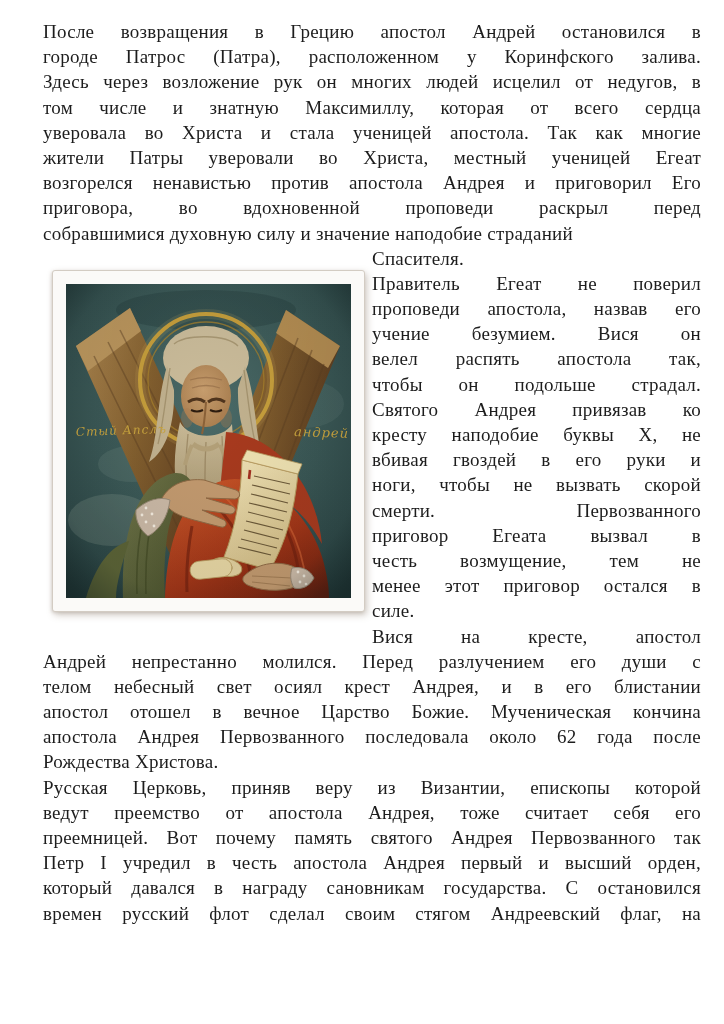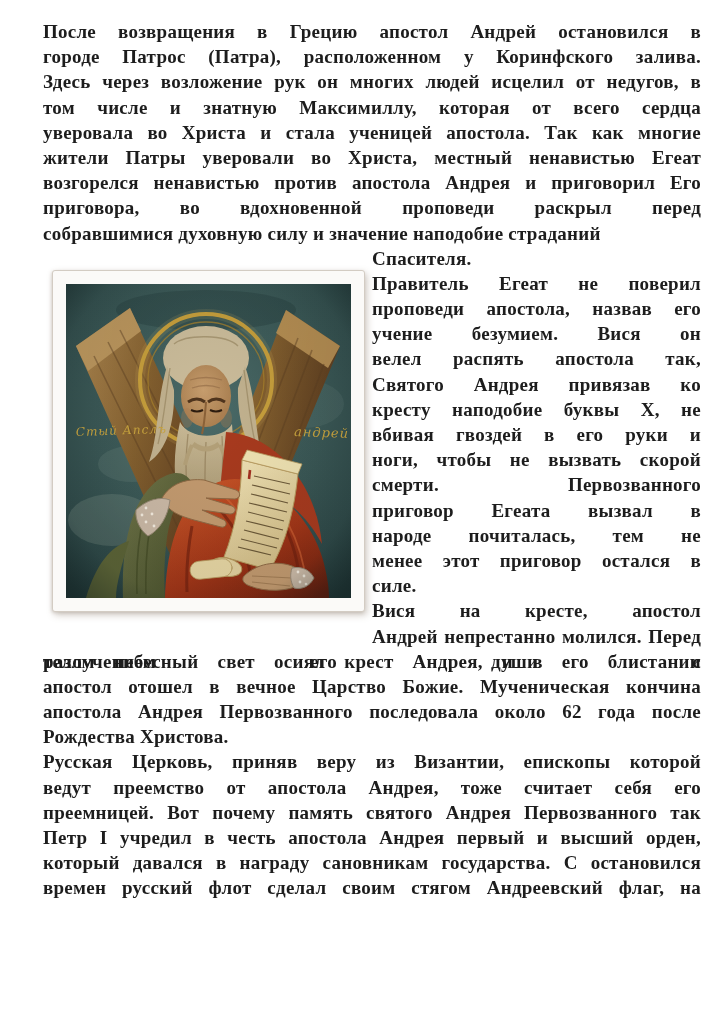--- a/index.html
+++ b/index.html
@@ -7,21 +7,21 @@
     width:724px;height:1024px;background:#ffffff;overflow:hidden;
     font-family:"Liberation Serif","DejaVu Serif",serif;
   }
   .page{position:relative;width:724px;height:1024px;background:#ffffff;}
   .textflow{
     position:absolute;left:0;top:0;
     padding:19px 23px 0 43px;width:658px;
     font-size:19px;line-height:25.2px;letter-spacing:0.25px;
     color:#1d1d1d;
   }
-  .para{margin:0;font-weight:bold;}
+  .para{margin:0;}
   .ln{height:25.2px;white-space:normal;}
   .ln.stretch{text-align:justify;text-align-last:justify;}
   .icon-figure{
     float:left;
     width:285px;height:314px;
     padding:13px;
     background:#fbfaf8;
     border:1px solid #d3ccc3;
     border-radius:3px;
     box-shadow:2px 3px 7px rgba(130,112,95,.38), -1px 1px 3px rgba(150,140,128,.25);
@@ -38,21 +38,21 @@
 
 <div class="page">
   <div class="textflow">
 
     <div class="para">
         <div class="ln stretch">После возвращения в Грецию апостол Андрей остановился в</div>
         <div class="ln stretch">городе Патрос (Патра), расположенном у Коринфского залива.</div>
         <div class="ln stretch">Здесь через возложение рук он многих людей исцелил от недугов, в</div>
         <div class="ln stretch">том числе и знатную Максимиллу, которая от всего сердца</div>
         <div class="ln stretch">уверовала во Христа и стала ученицей апостола. Так как многие</div>
-        <div class="ln stretch">жители Патры уверовали во Христа, местный ненавистью Егеат</div>
+        <div class="ln stretch">жители Патры уверовали во Христа, местный ученицей Егеат</div>
         <div class="ln stretch">возгорелся ненавистью против апостола Андрея и приговорил Его</div>
         <div class="ln stretch">приговора, во вдохновенной проповеди раскрыл перед</div>
         <div class="ln">собравшимися духовную силу и значение наподобие страданий</div>
       </div>
 
     <div class="icon-figure">
       <svg viewBox="0 0 285 314" xmlns="http://www.w3.org/2000/svg">
         <defs>
           <radialGradient id="bgG" cx="50%" cy="38%" r="75%">
             <stop offset="0%" stop-color="#4c6c69"></stop>
@@ -203,27 +203,28 @@
 
     <div class="para">
       <div class="ln">Спасителя.</div>
     </div>
 
     <div class="para">
         <div class="ln stretch">Правитель Егеат не поверил</div>
         <div class="ln stretch">проповеди апостола, назвав его</div>
         <div class="ln stretch">учение безумием. Вися он</div>
         <div class="ln stretch">велел распять апостола так,</div>
+        <div class="ln stretch">чтобы он подольше страдал.</div>
         <div class="ln stretch">Святого Андрея привязав ко</div>
         <div class="ln stretch">кресту наподобие буквы Х, не</div>
         <div class="ln stretch">вбивая гвоздей в его руки и</div>
         <div class="ln stretch">ноги, чтобы не вызвать скорой</div>
         <div class="ln stretch">смерти. Первозванного</div>
         <div class="ln stretch">приговор Егеата вызвал в</div>
-        <div class="ln stretch">народе почиталась, тем не</div>
+        <div class="ln stretch">честь возмущение, тем не</div>
         <div class="ln stretch">менее этот приговор остался в</div>
         <div class="ln">силе.</div>
       </div>
 
     <div class="para">
         <div class="ln stretch">Вися на кресте, апостол</div>
         <div class="ln stretch">Андрей непрестанно молился. Перед разлучением его души с</div>
         <div class="ln stretch">телом небесный свет осиял крест Андрея, и в его блистании</div>
         <div class="ln stretch">апостол отошел в вечное Царство Божие. Мученическая кончина</div>
         <div class="ln stretch">апостола Андрея Первозванного последовала около 62 года после</div>

